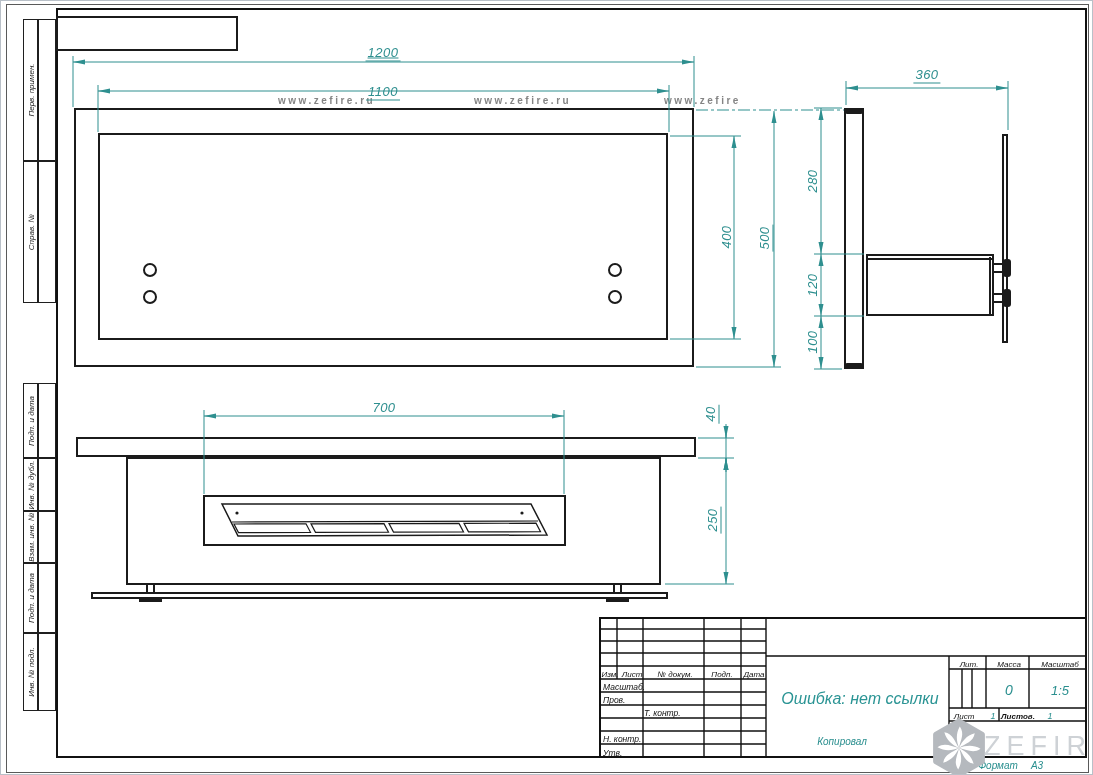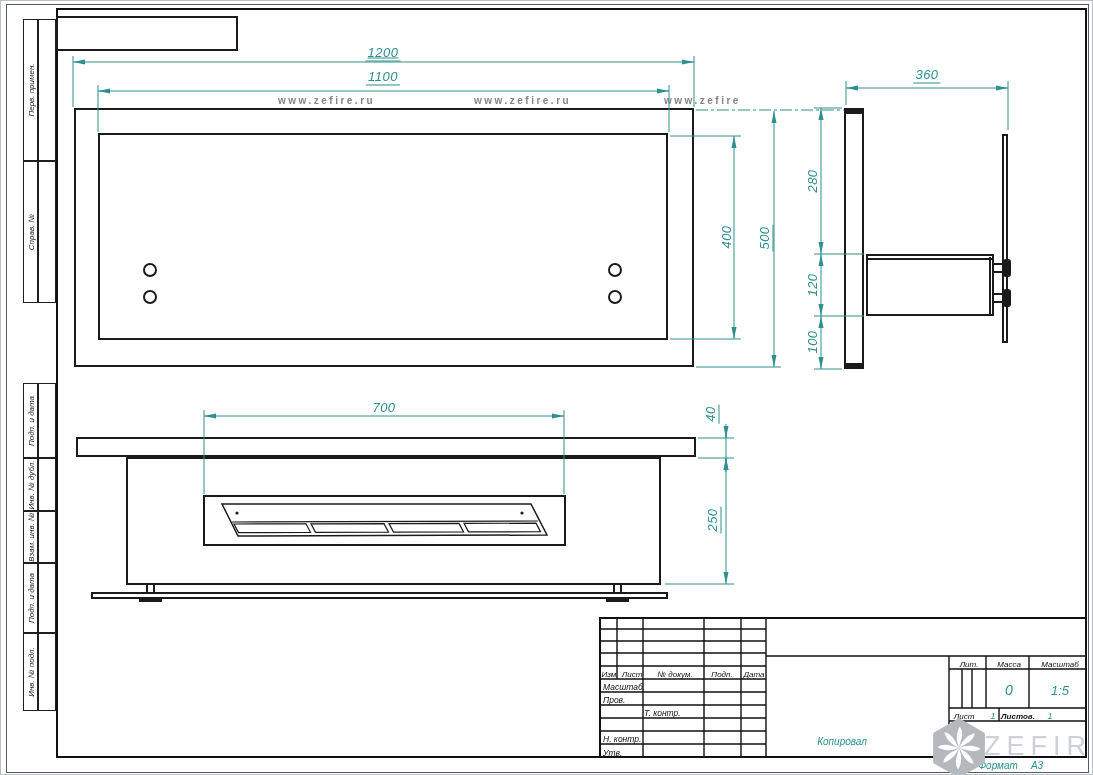--- a/index.html
+++ b/index.html
@@ -145,21 +145,21 @@
     <line x1="820" y1="253" x2="820" y2="315" stroke="#2e8f8f" stroke-width="1" marker-start="url(#ar)" marker-end="url(#ar)"></line>
     <line x1="820" y1="315" x2="820" y2="368" stroke="#2e8f8f" stroke-width="1" marker-start="url(#ar)" marker-end="url(#ar)"></line>
     <line x1="203" y1="415" x2="563" y2="415" stroke="#2e8f8f" stroke-width="1" marker-start="url(#ar)" marker-end="url(#ar)"></line>
     <line x1="725" y1="457" x2="725" y2="583" stroke="#2e8f8f" stroke-width="1" marker-start="url(#ar)" marker-end="url(#ar)"></line>
     <line x1="725" y1="433" x2="725" y2="461" stroke="#2e8f8f" stroke-width="1"></line>
     <line x1="725" y1="423" x2="725" y2="437" stroke="#2e8f8f" stroke-width="1" marker-end="url(#ar)"></line>
     <line x1="725" y1="471" x2="725" y2="457" stroke="#2e8f8f" stroke-width="1" marker-end="url(#ar)"></line>
   </svg>
 
   <div class="dim u" style="left:382px;top:52px;text-decoration:underline;">1200</div>
-  <div class="dim u" style="left:382px;top:76px;text-align:center;">1100</div>
+  <div class="dim u" style="left:382px;top:91px;text-align:center;">1100</div>
   <div class="dim v" style="left:725px;top:236px;">400</div>
   <div class="dim v u" style="left:764px;top:237px;">500</div>
   <div class="dim u" style="left:926px;top:74px;">360</div>
   <div class="dim v" style="left:811px;top:180px;">280</div>
   <div class="dim v" style="left:811px;top:284px;">120</div>
   <div class="dim v" style="left:811px;top:341px;">100</div>
   <div class="dim" style="left:383px;top:406px;">700</div>
   <div class="dim v u" style="left:710px;top:413px;">40</div>
   <div class="dim v u" style="left:712px;top:519px;">250</div>
 
@@ -177,20 +177,21 @@
     <div class="tb-lbl" style="left:74px;top:55px;">№ докум.</div>
     <div class="tb-lbl" style="left:121px;top:55px;">Подп.</div>
     <div class="tb-lbl" style="left:153px;top:55px;">Дата</div>
 
     <div class="tb-sig" style="top:68px;">Масштаб.</div>
     <div class="tb-sig" style="top:81px;">Пров.</div>
     <div class="tb-sig" style="top:94px;margin-left:41px;">Т. контр.</div>
     <div class="tb-sig" style="top:120px;">Н. контр.</div>
     <div class="tb-sig" style="top:134px;">Утв.</div>
 
+    <div id="doc-title">Ошибка: нет ссылки</div>
 
     <div class="tb-lbl" style="left:368px;top:45px;">Лит.</div>
     <div class="tb-lbl" style="left:408px;top:45px;">Масса</div>
     <div class="tb-lbl" style="left:459px;top:45px;">Масштаб</div>
     <div class="tb-lbl tb-teal" style="left:408px;top:71px;font-size:14px;">0</div>
     <div class="tb-lbl tb-teal" style="left:459px;top:71px;font-size:13px;">1:5</div>
 
     <div class="tb-lbl" style="left:363px;top:97px;">Лист</div>
     <div class="tb-lbl tb-teal" style="left:392px;top:97px;font-size:9px;">1</div>
     <div class="tb-lbl" style="left:417px;top:97px;font-weight:bold;">Листов.</div>

